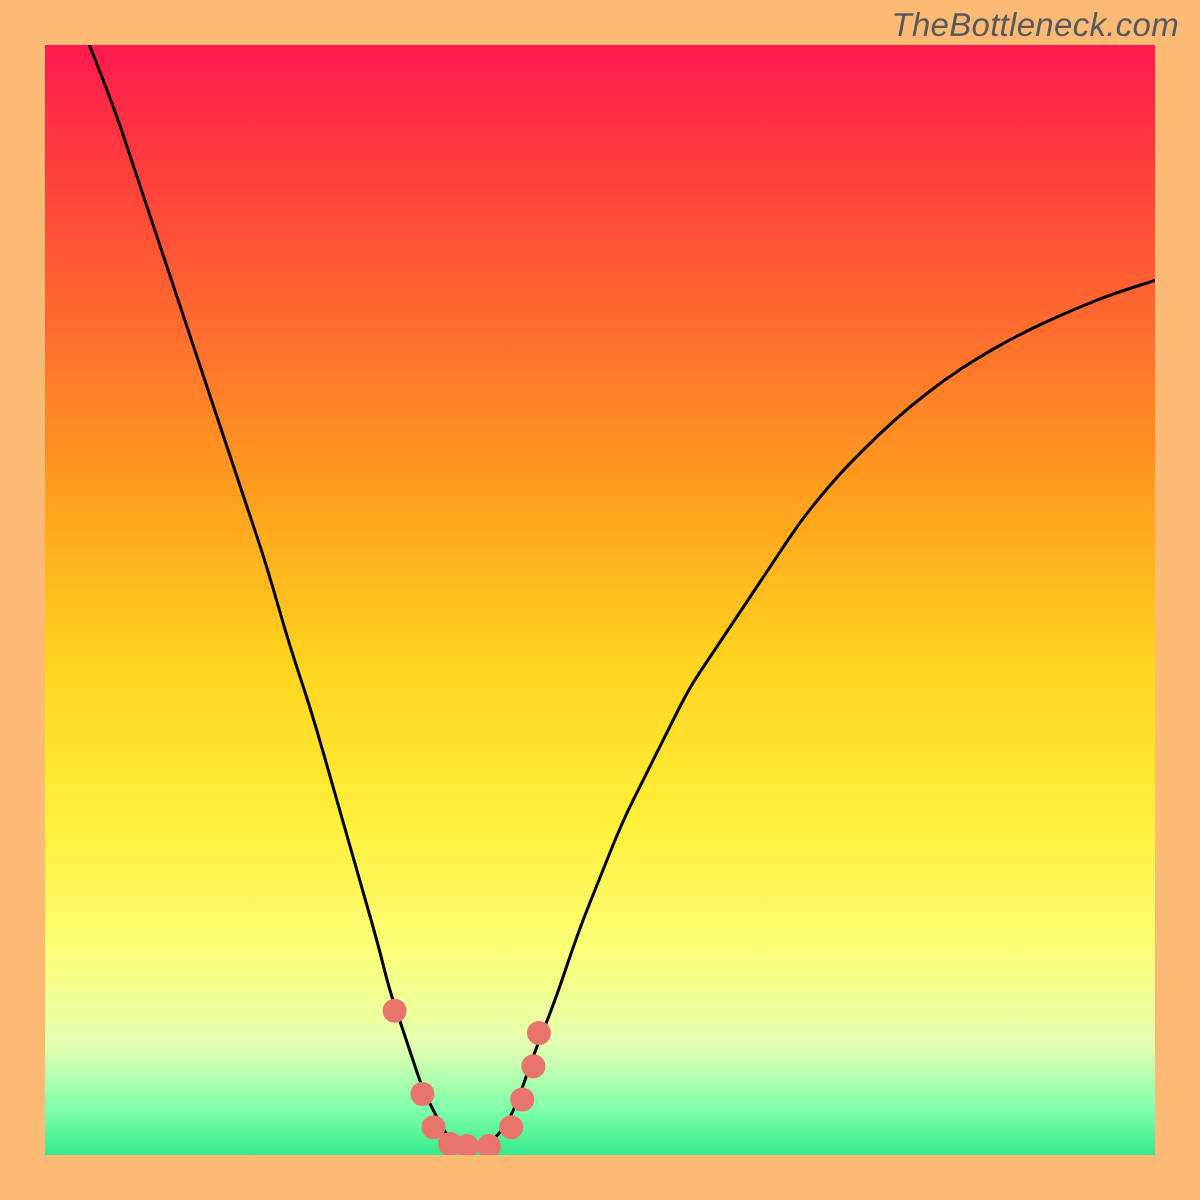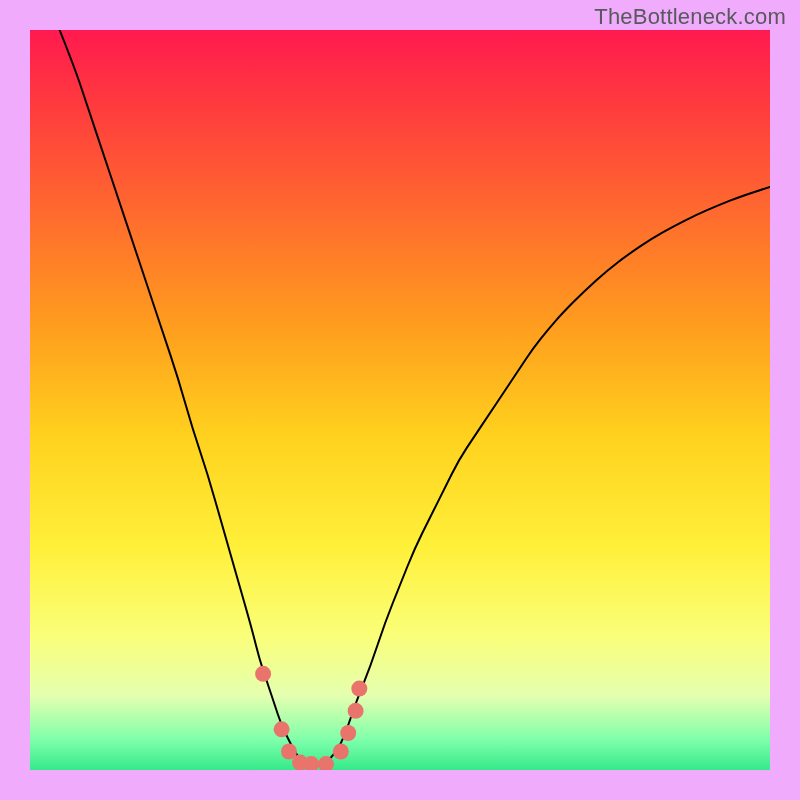--- a/index.html
+++ b/index.html
@@ -7,21 +7,22 @@
     padding: 0;
     width: 800px;
     height: 800px;
     background: #000;
     overflow: hidden;
   }
   .frame {
     position: absolute;
     left: 0; top: 0;
     width: 800px; height: 800px;
-    background: #f0abfc;
+    background: #fdba74;
+    font-style: italic;
   }
   .plot {
     position: absolute;
     left: 30px;
     top: 30px;
     width: 740px;
     height: 740px;
   }
   .watermark {
     position: absolute;

